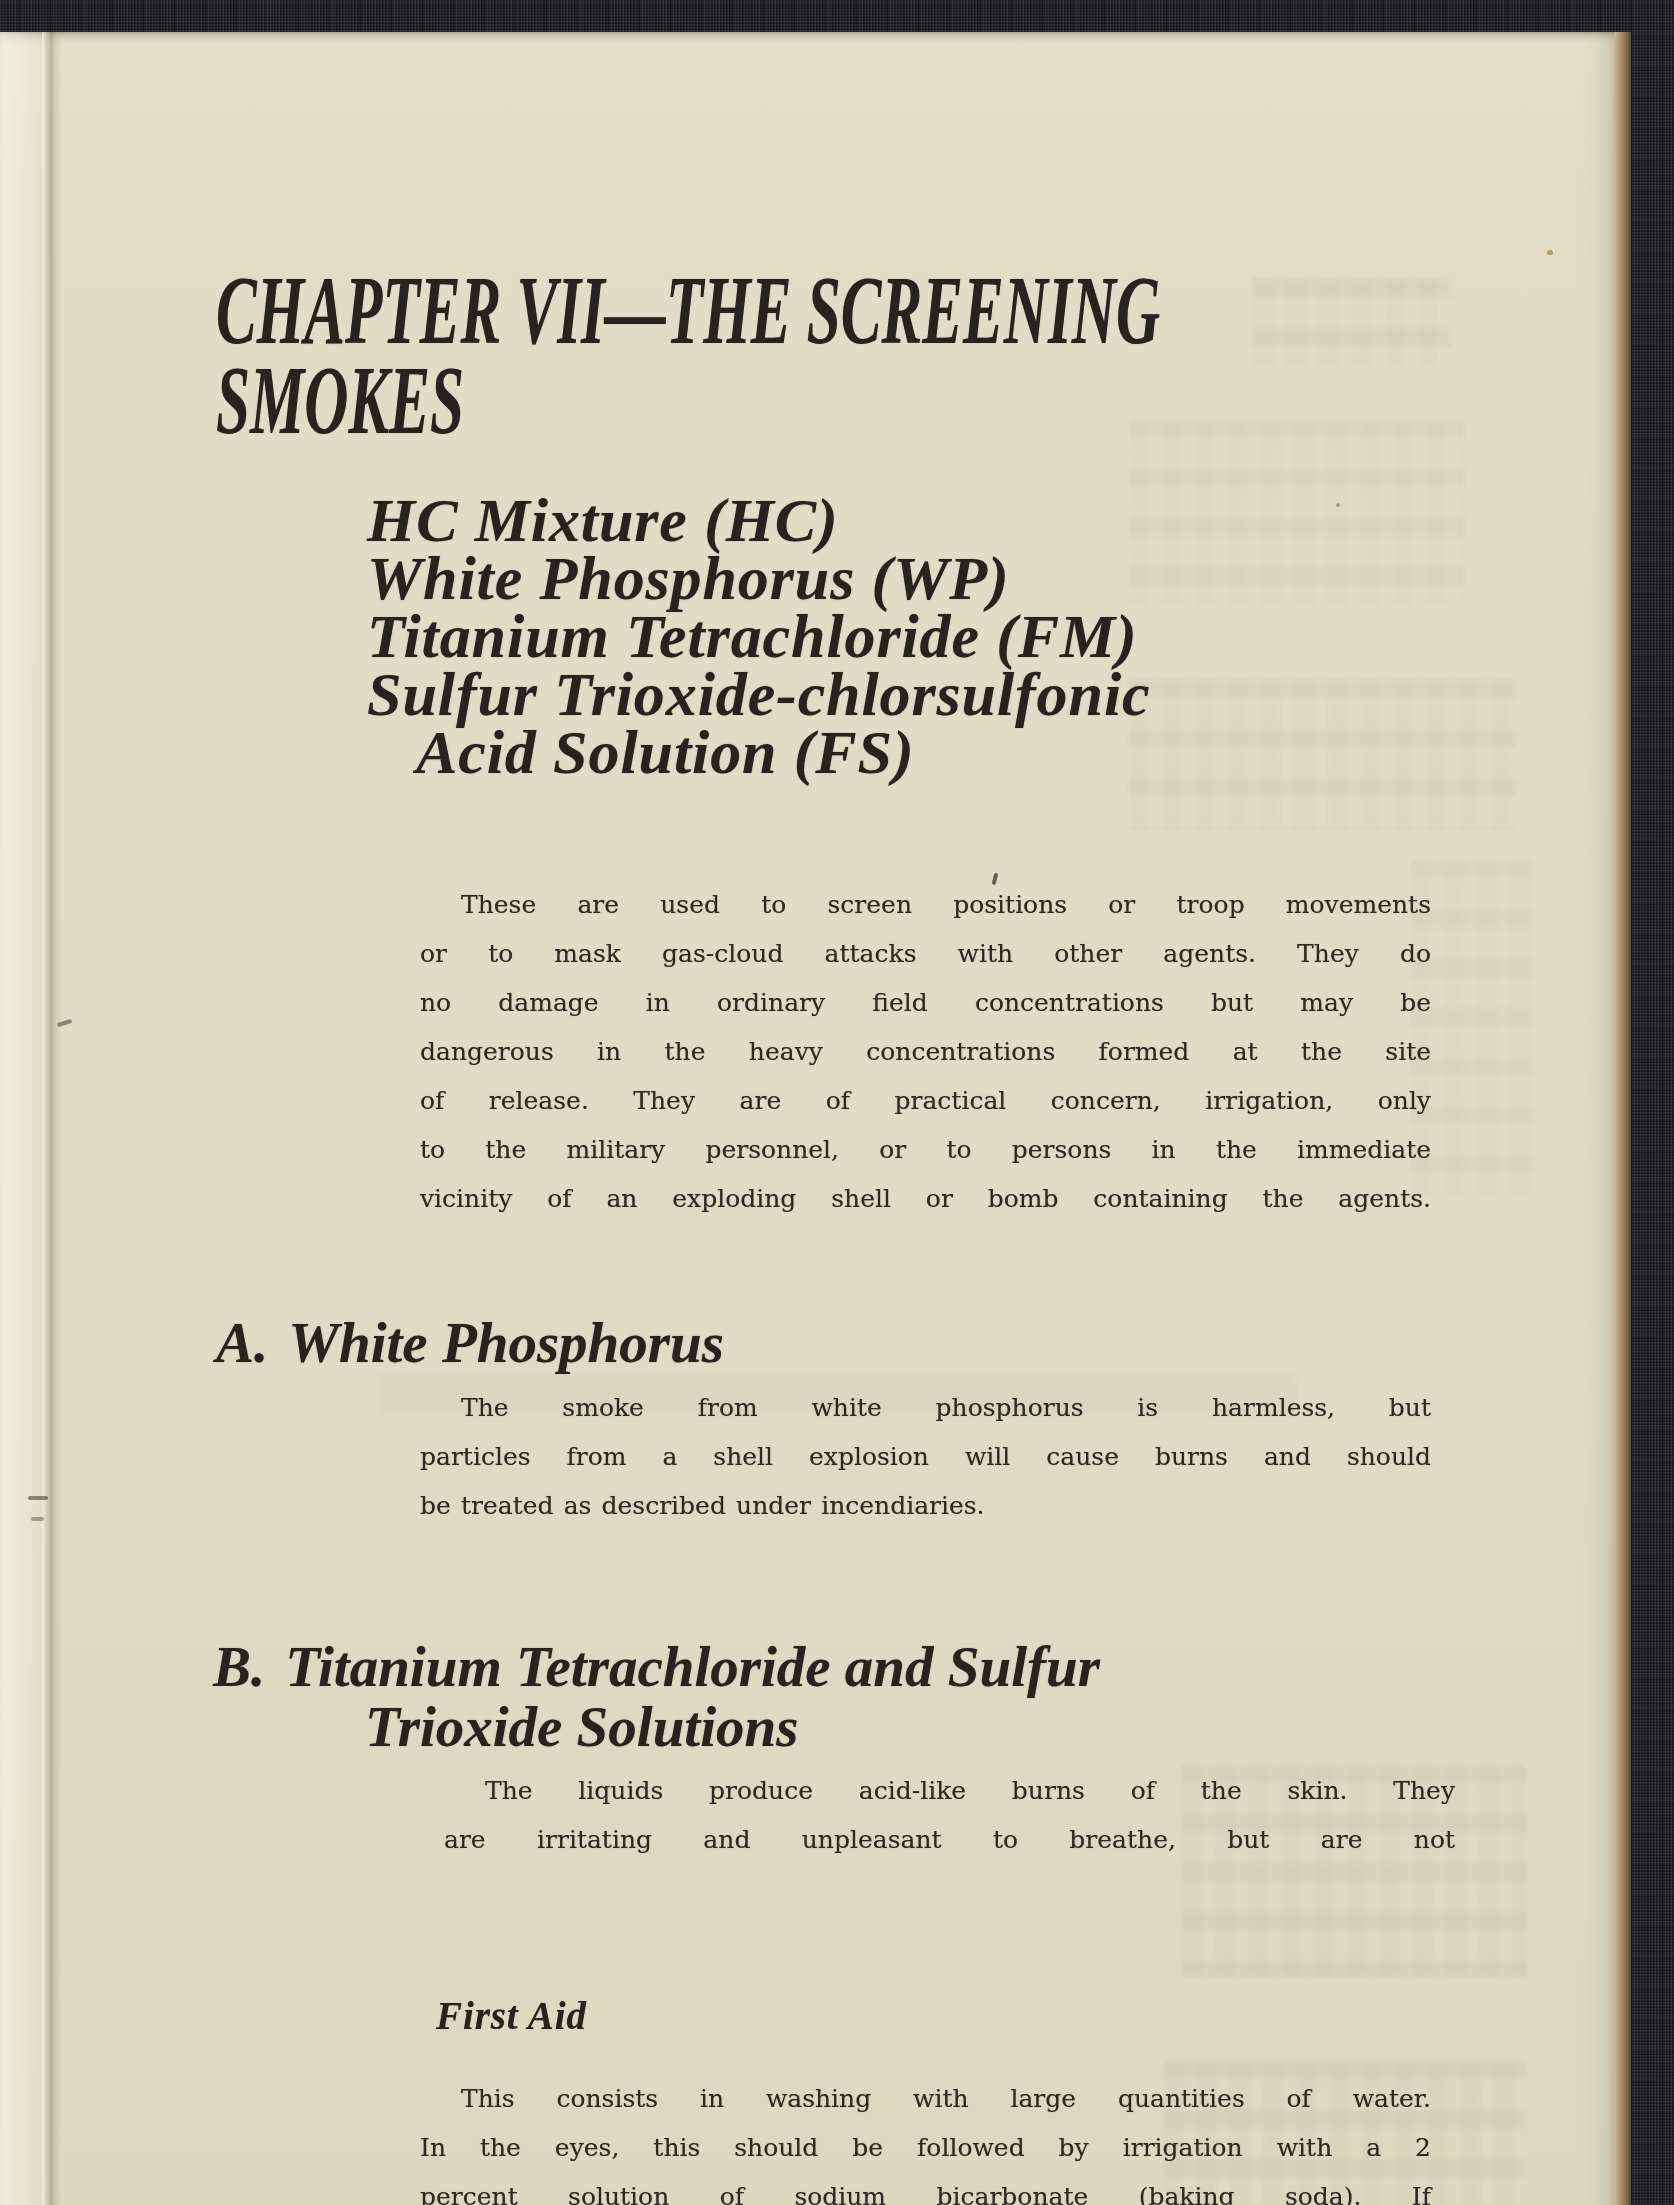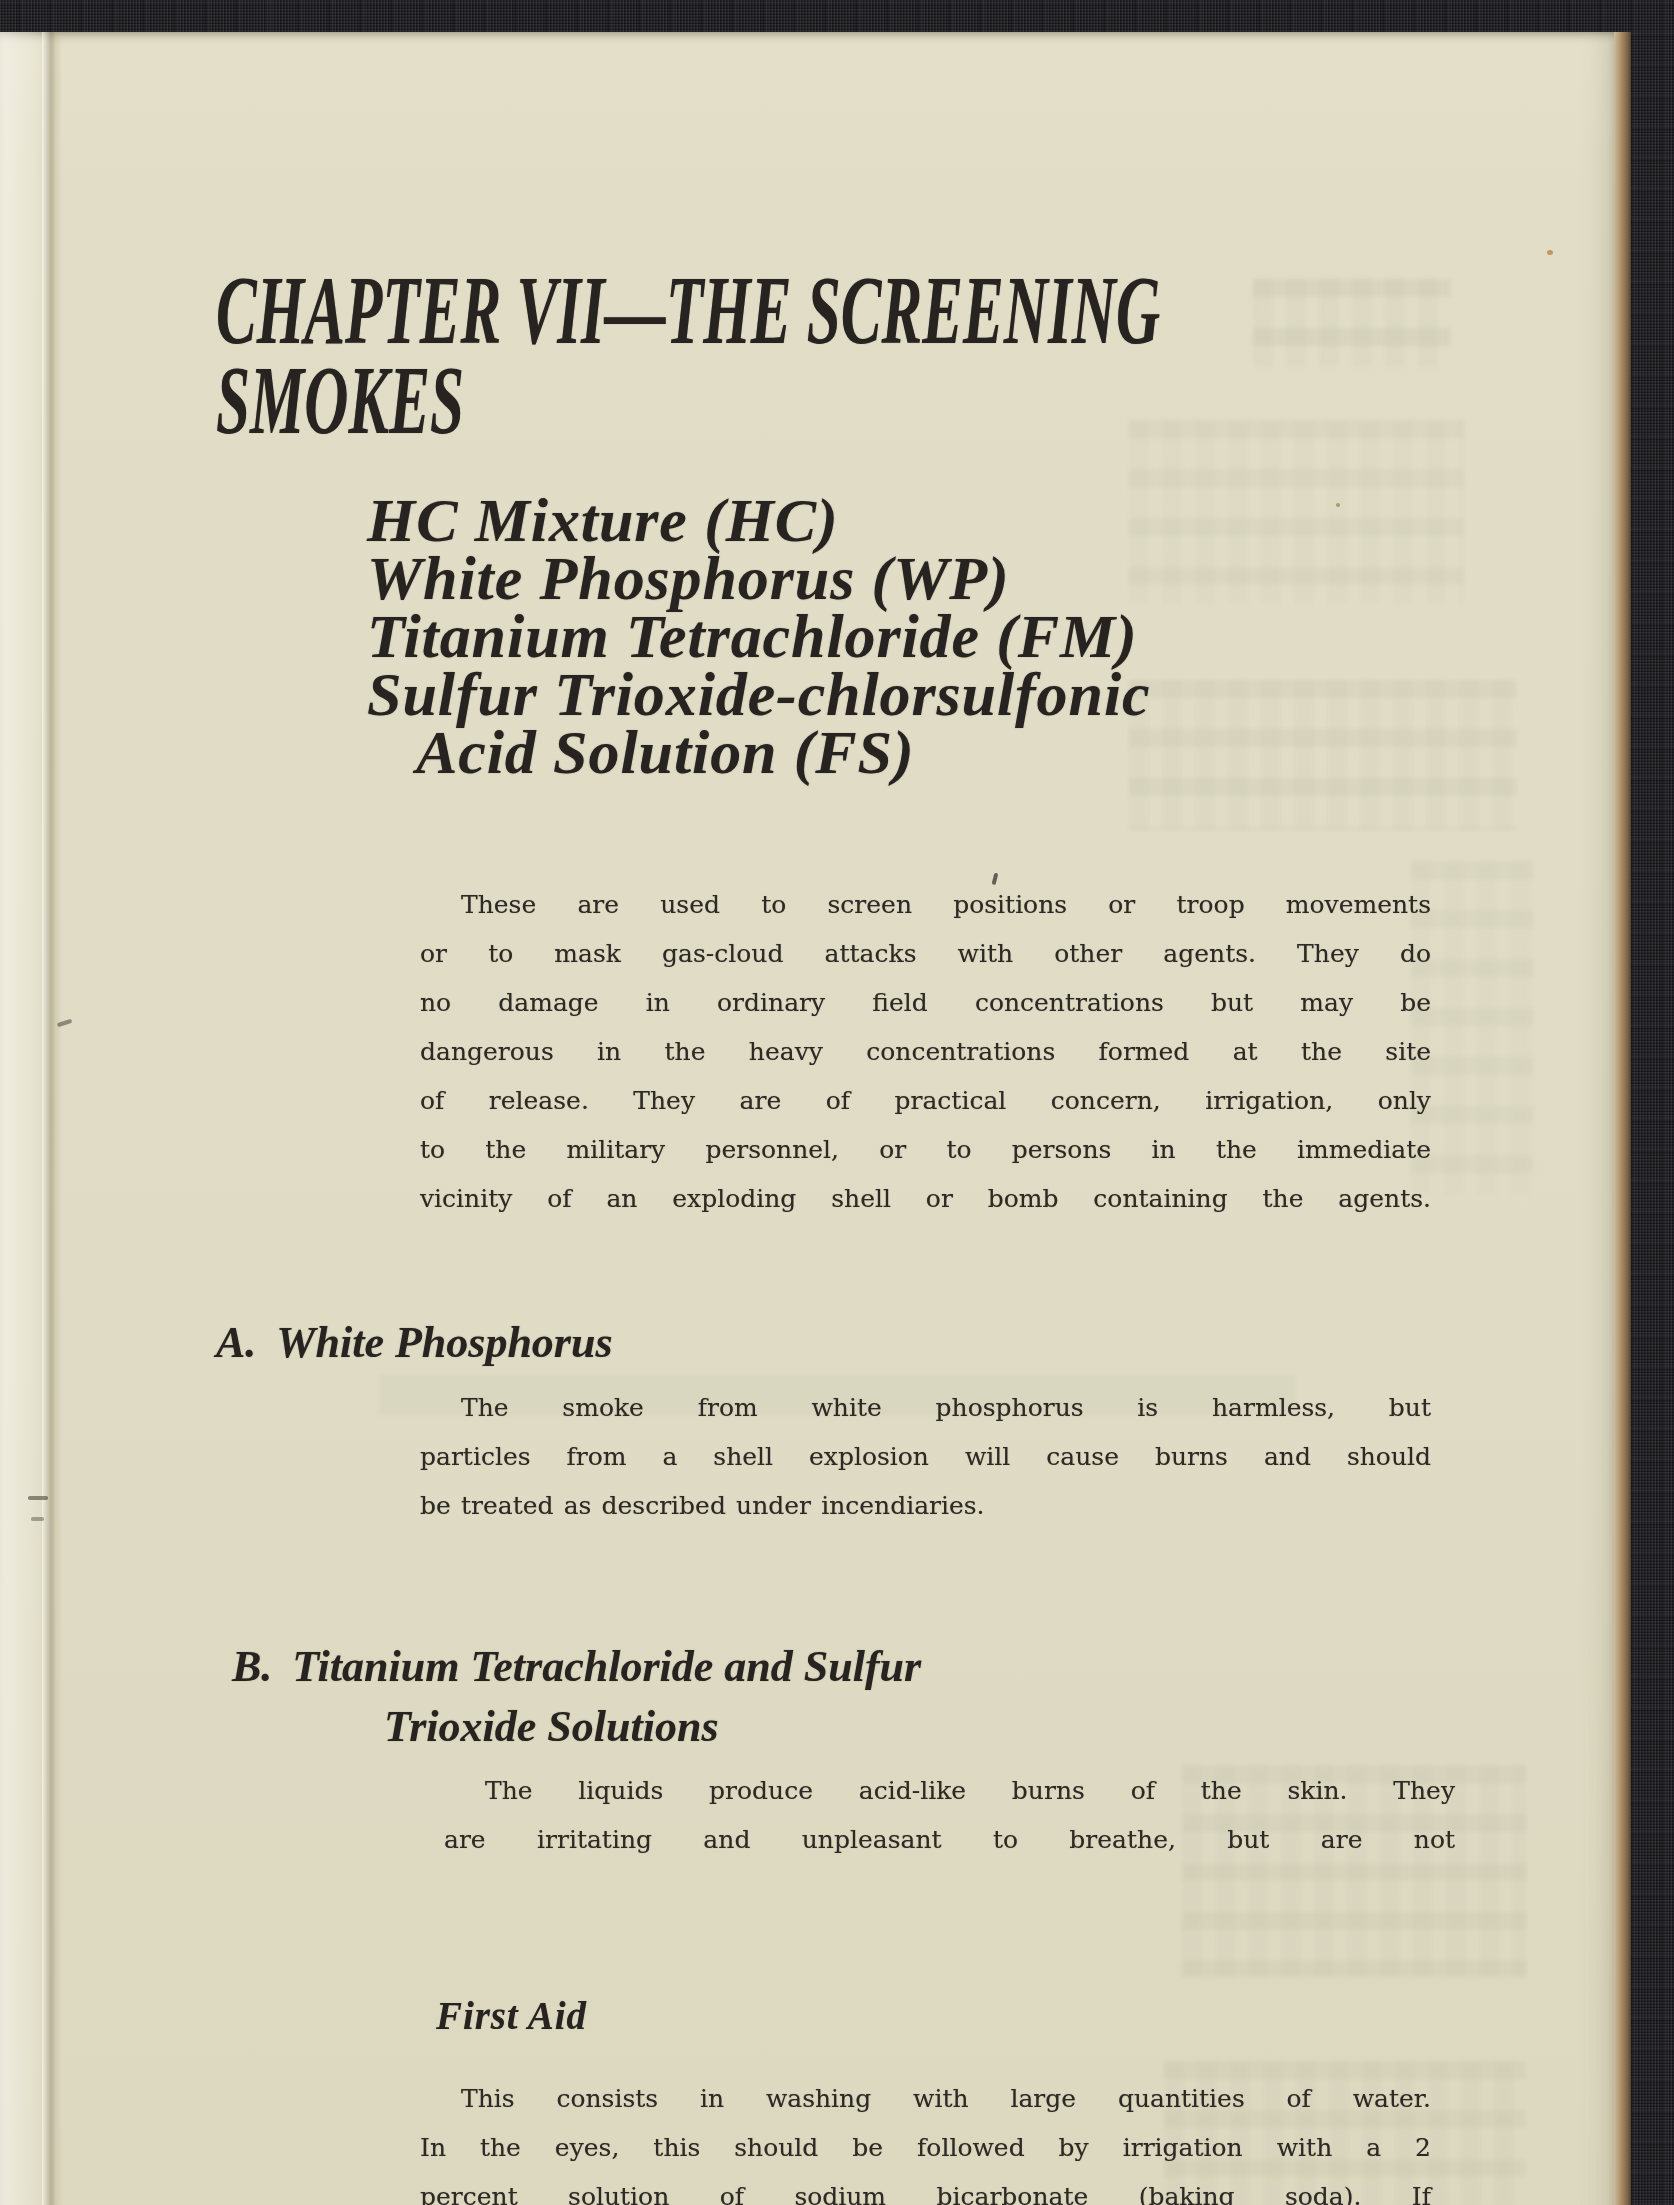--- a/index.html
+++ b/index.html
@@ -46,21 +46,21 @@
   }
   .subtitle{
     left:367px;top:459px;width:1191px;
     font-family:"Liberation Serif", serif;font-weight:bold;font-style:italic;
     font-size:62px;line-height:58px;letter-spacing:0.9px;color:#262320;
     text-shadow:0 0 1.3px rgba(38,34,28,0.38);white-space:nowrap;
   }
   .subtitle .indent{padding-left:49px;}
   .sec-head{
     font-family:"Liberation Serif", serif;font-weight:bold;font-style:italic;
-    font-size:44px;line-height:60px;color:#262320;
+    font-size:57px;line-height:60px;color:#262320;
     text-shadow:0 0 1.3px rgba(38,34,28,0.38);white-space:nowrap;
   }
   .sec-head .lbl{margin-right:20px;}
   .sec-head .cont{padding-left:152px;display:block;}
   .fa-head{
     left:436px;top:1964px;
     font-family:"Liberation Serif", serif;font-weight:bold;font-style:italic;
     font-size:39px;line-height:40px;color:#262320;letter-spacing:0.9px;
     text-shadow:0 0 0.9px rgba(38,34,28,0.4);white-space:nowrap;
   }
@@ -126,21 +126,21 @@
 
     <div class="txt sec-head" style="left:216px;top:1281px;">
       <span class="lbl">A.</span><span>White Phosphorus</span>
     </div>
     <div class="txt para" style="top:1351px;">
       <div class="ln first">The smoke from white phosphorus is harmless, but</div>
       <div class="ln">particles from a shell explosion will cause burns and should</div>
       <div class="ln last">be treated as described under incendiaries.</div>
     </div>
 
-    <div class="txt sec-head" style="left:232px;top:1605px;">
+    <div class="txt sec-head" style="left:213px;top:1605px;">
       <span class="lbl">B.</span><span>Titanium Tetrachloride and Sulfur</span>
       <span class="cont">Trioxide Solutions</span>
     </div>
     <div class="txt para" style="top:1734px;margin-left:24px;">
       <div class="ln first">The liquids produce acid-like burns of the skin. They</div>
       <div class="ln">are irritating and unpleasant to breathe, but are not</div>
     </div>
 
     <div class="txt fa-head">First Aid</div>
     <div class="txt para" style="top:2042px;">

